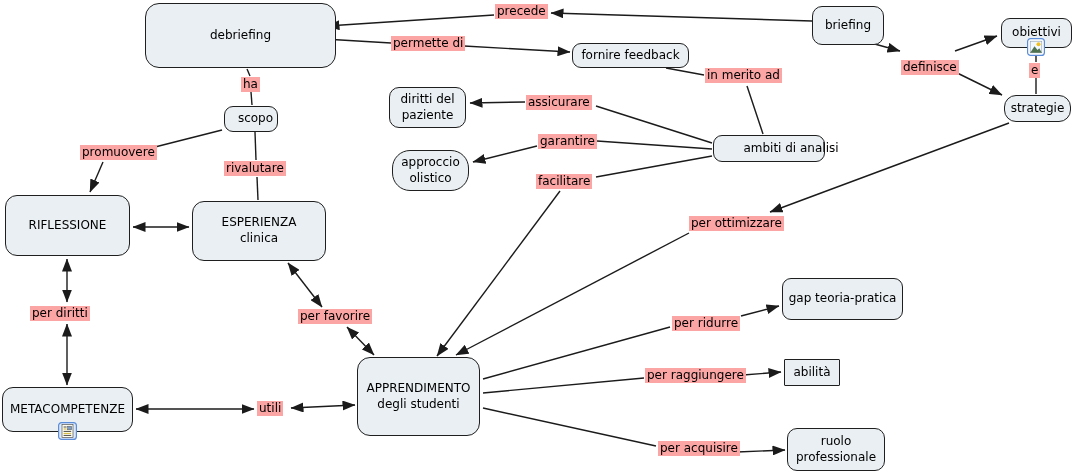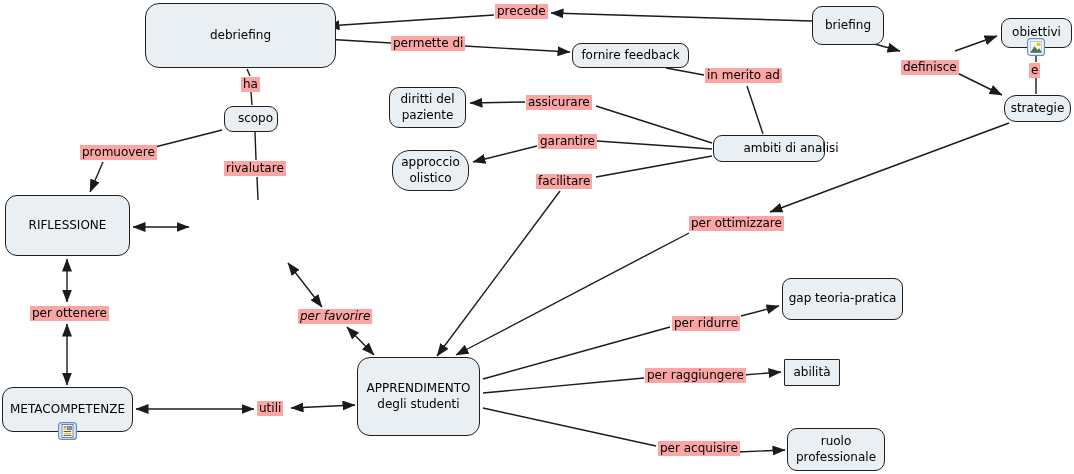--- a/index.html
+++ b/index.html
@@ -52,21 +52,21 @@
   #l-definisce      { left:901px; top:60px; }
   #l-e              { left:1029px;top:63px; }
   #l-ha             { left:241px; top:77px; }
   #l-promuovere     { left:80px;  top:145px; }
   #l-rivalutare     { left:224px; top:161px; }
   #l-assicurare     { left:526px; top:95px; }
   #l-garantire      { left:538px; top:134px; }
   #l-facilitare     { left:536px; top:174px; }
   #l-per-ottimizzare{ left:689px; top:216px; }
   #l-per-ottenere   { left:30px;  top:306px; }
-  #l-per-favorire   { left:298px; top:309px;font-style:italic; }
+  #l-per-favorire   { left:298px; top:309px; }
   #l-utili          { left:257px; top:401px; }
   #l-per-ridurre    { left:672px; top:316px; }
   #l-per-raggiungere{ left:645px; top:368px; }
   #l-per-acquisire  { left:658px; top:441px; }
 </style>
 </head>
 <body>
 
 <div class="canvas">
 
@@ -153,20 +153,24 @@
   </div>
   <div class="node" id="n-ambiti">
     <span>ambiti di analisi</span>
   </div>
   <div class="node" id="n-scopo">
     <span>scopo</span>
   </div>
   <div class="node" id="n-riflessione">
     <span>RIFLESSIONE</span>
   </div>
+  <div class="node" id="n-esperienza">
+    <span>ESPERIENZA</span>
+    <span>clinica</span>
+  </div>
   <div class="node" id="n-metacompetenze">
     <span>METACOMPETENZE</span>
   </div>
   <div class="node" id="n-apprendimento">
     <span>APPRENDIMENTO</span>
     <span>degli studenti</span>
   </div>
   <div class="node" id="n-gap">
     <span>gap teoria-pratica</span>
   </div>
@@ -200,20 +204,20 @@
   <div class="lnk" id="l-in-merito-ad">in merito ad</div>
   <div class="lnk" id="l-definisce">definisce</div>
   <div class="lnk" id="l-e">e</div>
   <div class="lnk" id="l-ha">ha</div>
   <div class="lnk" id="l-promuovere">promuovere</div>
   <div class="lnk" id="l-rivalutare">rivalutare</div>
   <div class="lnk" id="l-assicurare">assicurare</div>
   <div class="lnk" id="l-garantire">garantire</div>
   <div class="lnk" id="l-facilitare">facilitare</div>
   <div class="lnk" id="l-per-ottimizzare">per ottimizzare</div>
-  <div class="lnk" id="l-per-ottenere">per ottenere</div>
+  <div class="lnk" id="l-per-ottenere">per diritti</div>
   <div class="lnk" id="l-per-favorire">per favorire</div>
   <div class="lnk" id="l-utili">utili</div>
   <div class="lnk" id="l-per-ridurre">per ridurre</div>
   <div class="lnk" id="l-per-raggiungere">per raggiungere</div>
   <div class="lnk" id="l-per-acquisire">per acquisire</div>
 
 </div>
 
 </body></html>

